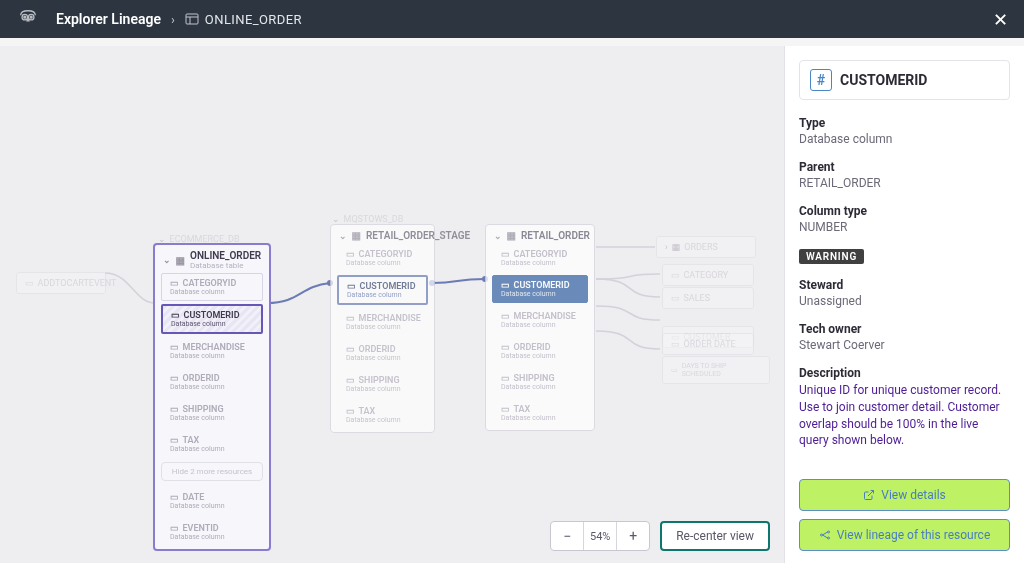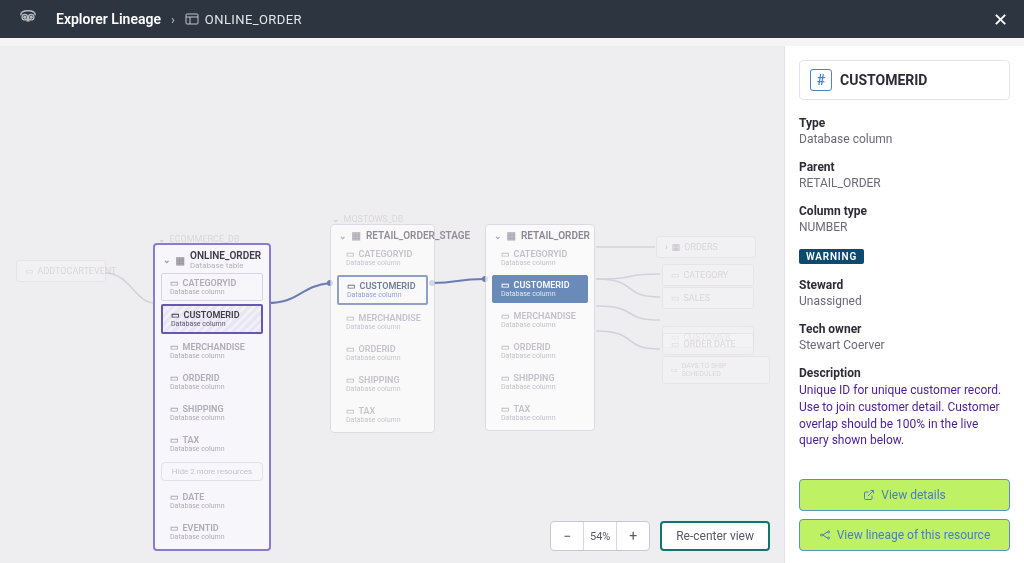--- a/index.html
+++ b/index.html
@@ -206,21 +206,21 @@
       color: #4a86c5;
       display: flex; align-items: center; justify-content: center;
       font-size: 14px; font-weight: 600;
     }
     .panel-title { font-weight: 700; font-size: 14px; color: #2c2a35; }
 
     .meta-label { font-size: 12px; font-weight: 700; color: #2d2b36; margin-bottom: 2px; }
     .meta-value { font-size: 12px; color: #6c6978; margin-bottom: 14px; }
     .badge-warning {
       display: inline-block;
-      background: #0c4a6e;
+      background: #404040;
       color: #fff;
       font-size: 10px;
       font-weight: 600;
       letter-spacing: 0.8px;
       padding: 2px 7px;
       border-radius: 2px;
       margin-bottom: 14px;
     }
     .desc { font-size: 12px; color: #4c1d95; line-height: 1.4; }
 
@@ -284,21 +284,21 @@
         <path d="M 432 237 C 460 237 455 233 485 233" stroke="#6a7bb5" stroke-width="2" fill="none"></path>
         <circle cx="432" cy="237" r="3" fill="#6a7bb5"></circle>
         <circle cx="485" cy="233" r="3" fill="#6a7bb5"></circle>
         <path d="M 596 201 C 630 201 620 201 655 201" stroke="#d4d1db" stroke-width="1.5" fill="none"></path>
         <path d="M 596 233 C 640 233 620 228 660 228" stroke="#d4d1db" stroke-width="1.5" fill="none"></path>
         <path d="M 596 233 C 640 233 620 251 660 251" stroke="#d4d1db" stroke-width="1.5" fill="none"></path>
         <path d="M 596 260 C 640 260 620 274 660 274" stroke="#d4d1db" stroke-width="1.5" fill="none"></path>
         <path d="M 596 285 C 640 285 620 303 660 303" stroke="#d4d1db" stroke-width="1.5" fill="none"></path>
       </svg>
 
-      <div class="mini" style="left:16px;top:214px;width:90px">
+      <div class="mini" style="left:16px;top:226px;width:90px">
         <span class="ico-col">▭</span>
         <span>ADDTOCARTEVENT</span>
       </div>
 
       <div class="mini" style="left:150px;top:183px;width:110px;background:transparent;border:none">
         <span class="chev">⌄</span>
         <span>ECOMMERCE_DB</span>
       </div>
 
       <div class="node focal" style="left:153px;top:197px;width:118px">

